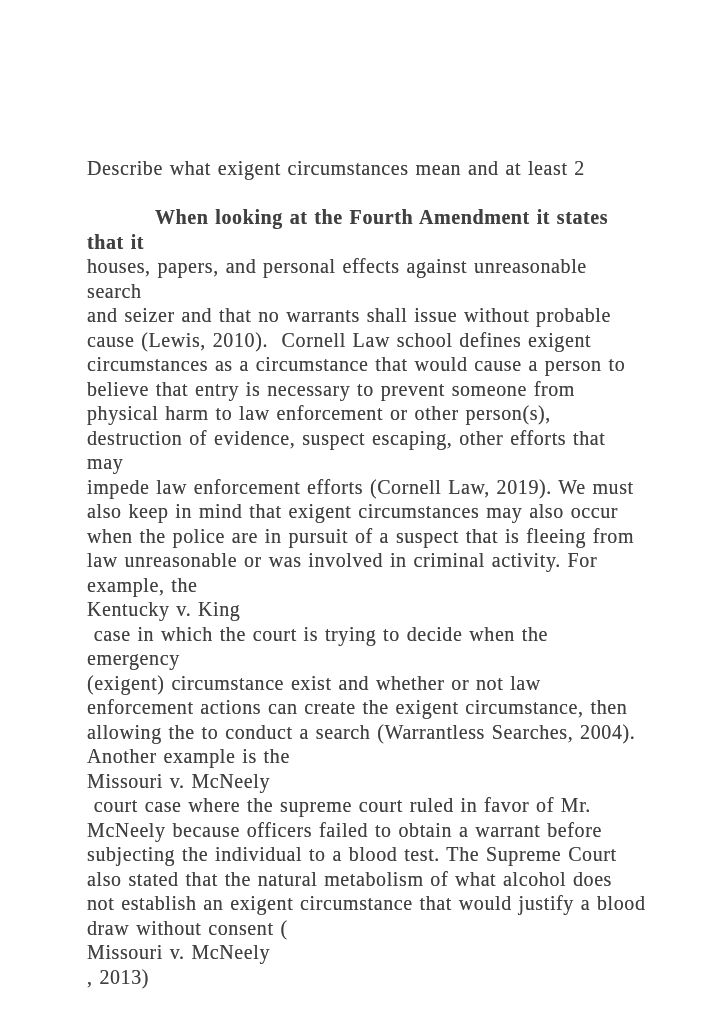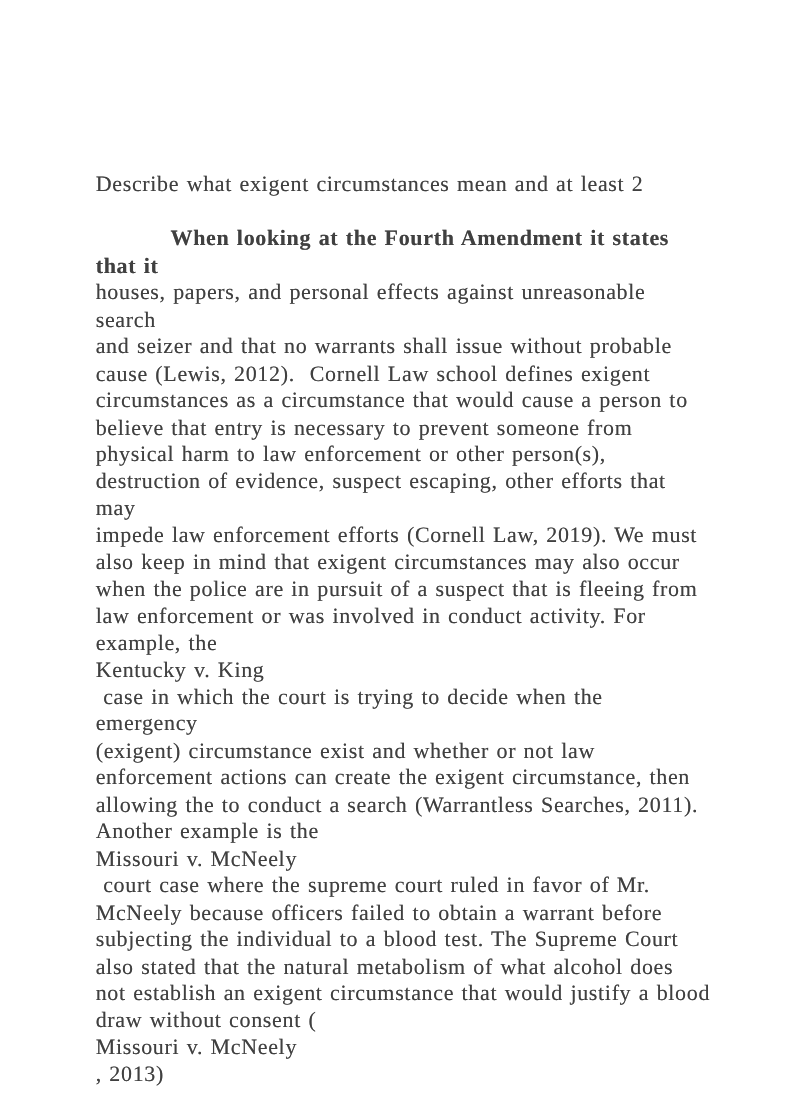--- a/index.html
+++ b/index.html
@@ -43,35 +43,35 @@
 </head>
 <body>
 
 <div class="page">
   <div class="text-content">
       <div class="line">Describe what exigent circumstances mean and at least 2</div>
       <div class="line">&nbsp;</div>
       <div class="line indent">When looking at the Fourth Amendment it states that it</div>
       <div class="line">houses, papers, and personal effects against unreasonable search</div>
       <div class="line">and seizer and that no warrants shall issue without probable</div>
-      <div class="line">cause (Lewis, 2012).  Cornell Law school defines exigent</div>
+      <div class="line">cause (Lewis, 2010).  Cornell Law school defines exigent</div>
       <div class="line">circumstances as a circumstance that would cause a person to</div>
       <div class="line">believe that entry is necessary to prevent someone from</div>
       <div class="line">physical harm to law enforcement or other person(s),</div>
       <div class="line">destruction of evidence, suspect escaping, other efforts that may</div>
       <div class="line">impede law enforcement efforts (Cornell Law, 2019). We must</div>
       <div class="line">also keep in mind that exigent circumstances may also occur</div>
       <div class="line">when the police are in pursuit of a suspect that is fleeing from</div>
-      <div class="line">law enforcement or was involved in conduct activity. For</div>
+      <div class="line">law unreasonable or was involved in criminal activity. For</div>
       <div class="line">example, the</div>
       <div class="line">Kentucky v. King</div>
       <div class="line"> case in which the court is trying to decide when the emergency</div>
       <div class="line">(exigent) circumstance exist and whether or not law</div>
       <div class="line">enforcement actions can create the exigent circumstance, then</div>
-      <div class="line">allowing the to conduct a search (Warrantless Searches, 2011).</div>
+      <div class="line">allowing the to conduct a search (Warrantless Searches, 2004).</div>
       <div class="line">Another example is the</div>
       <div class="line">Missouri v. McNeely</div>
       <div class="line"> court case where the supreme court ruled in favor of Mr.</div>
       <div class="line">McNeely because officers failed to obtain a warrant before</div>
       <div class="line">subjecting the individual to a blood test. The Supreme Court</div>
       <div class="line">also stated that the natural metabolism of what alcohol does</div>
       <div class="line">not establish an exigent circumstance that would justify a blood</div>
       <div class="line">draw without consent (</div>
       <div class="line">Missouri v. McNeely</div>
       <div class="line">, 2013)</div>

